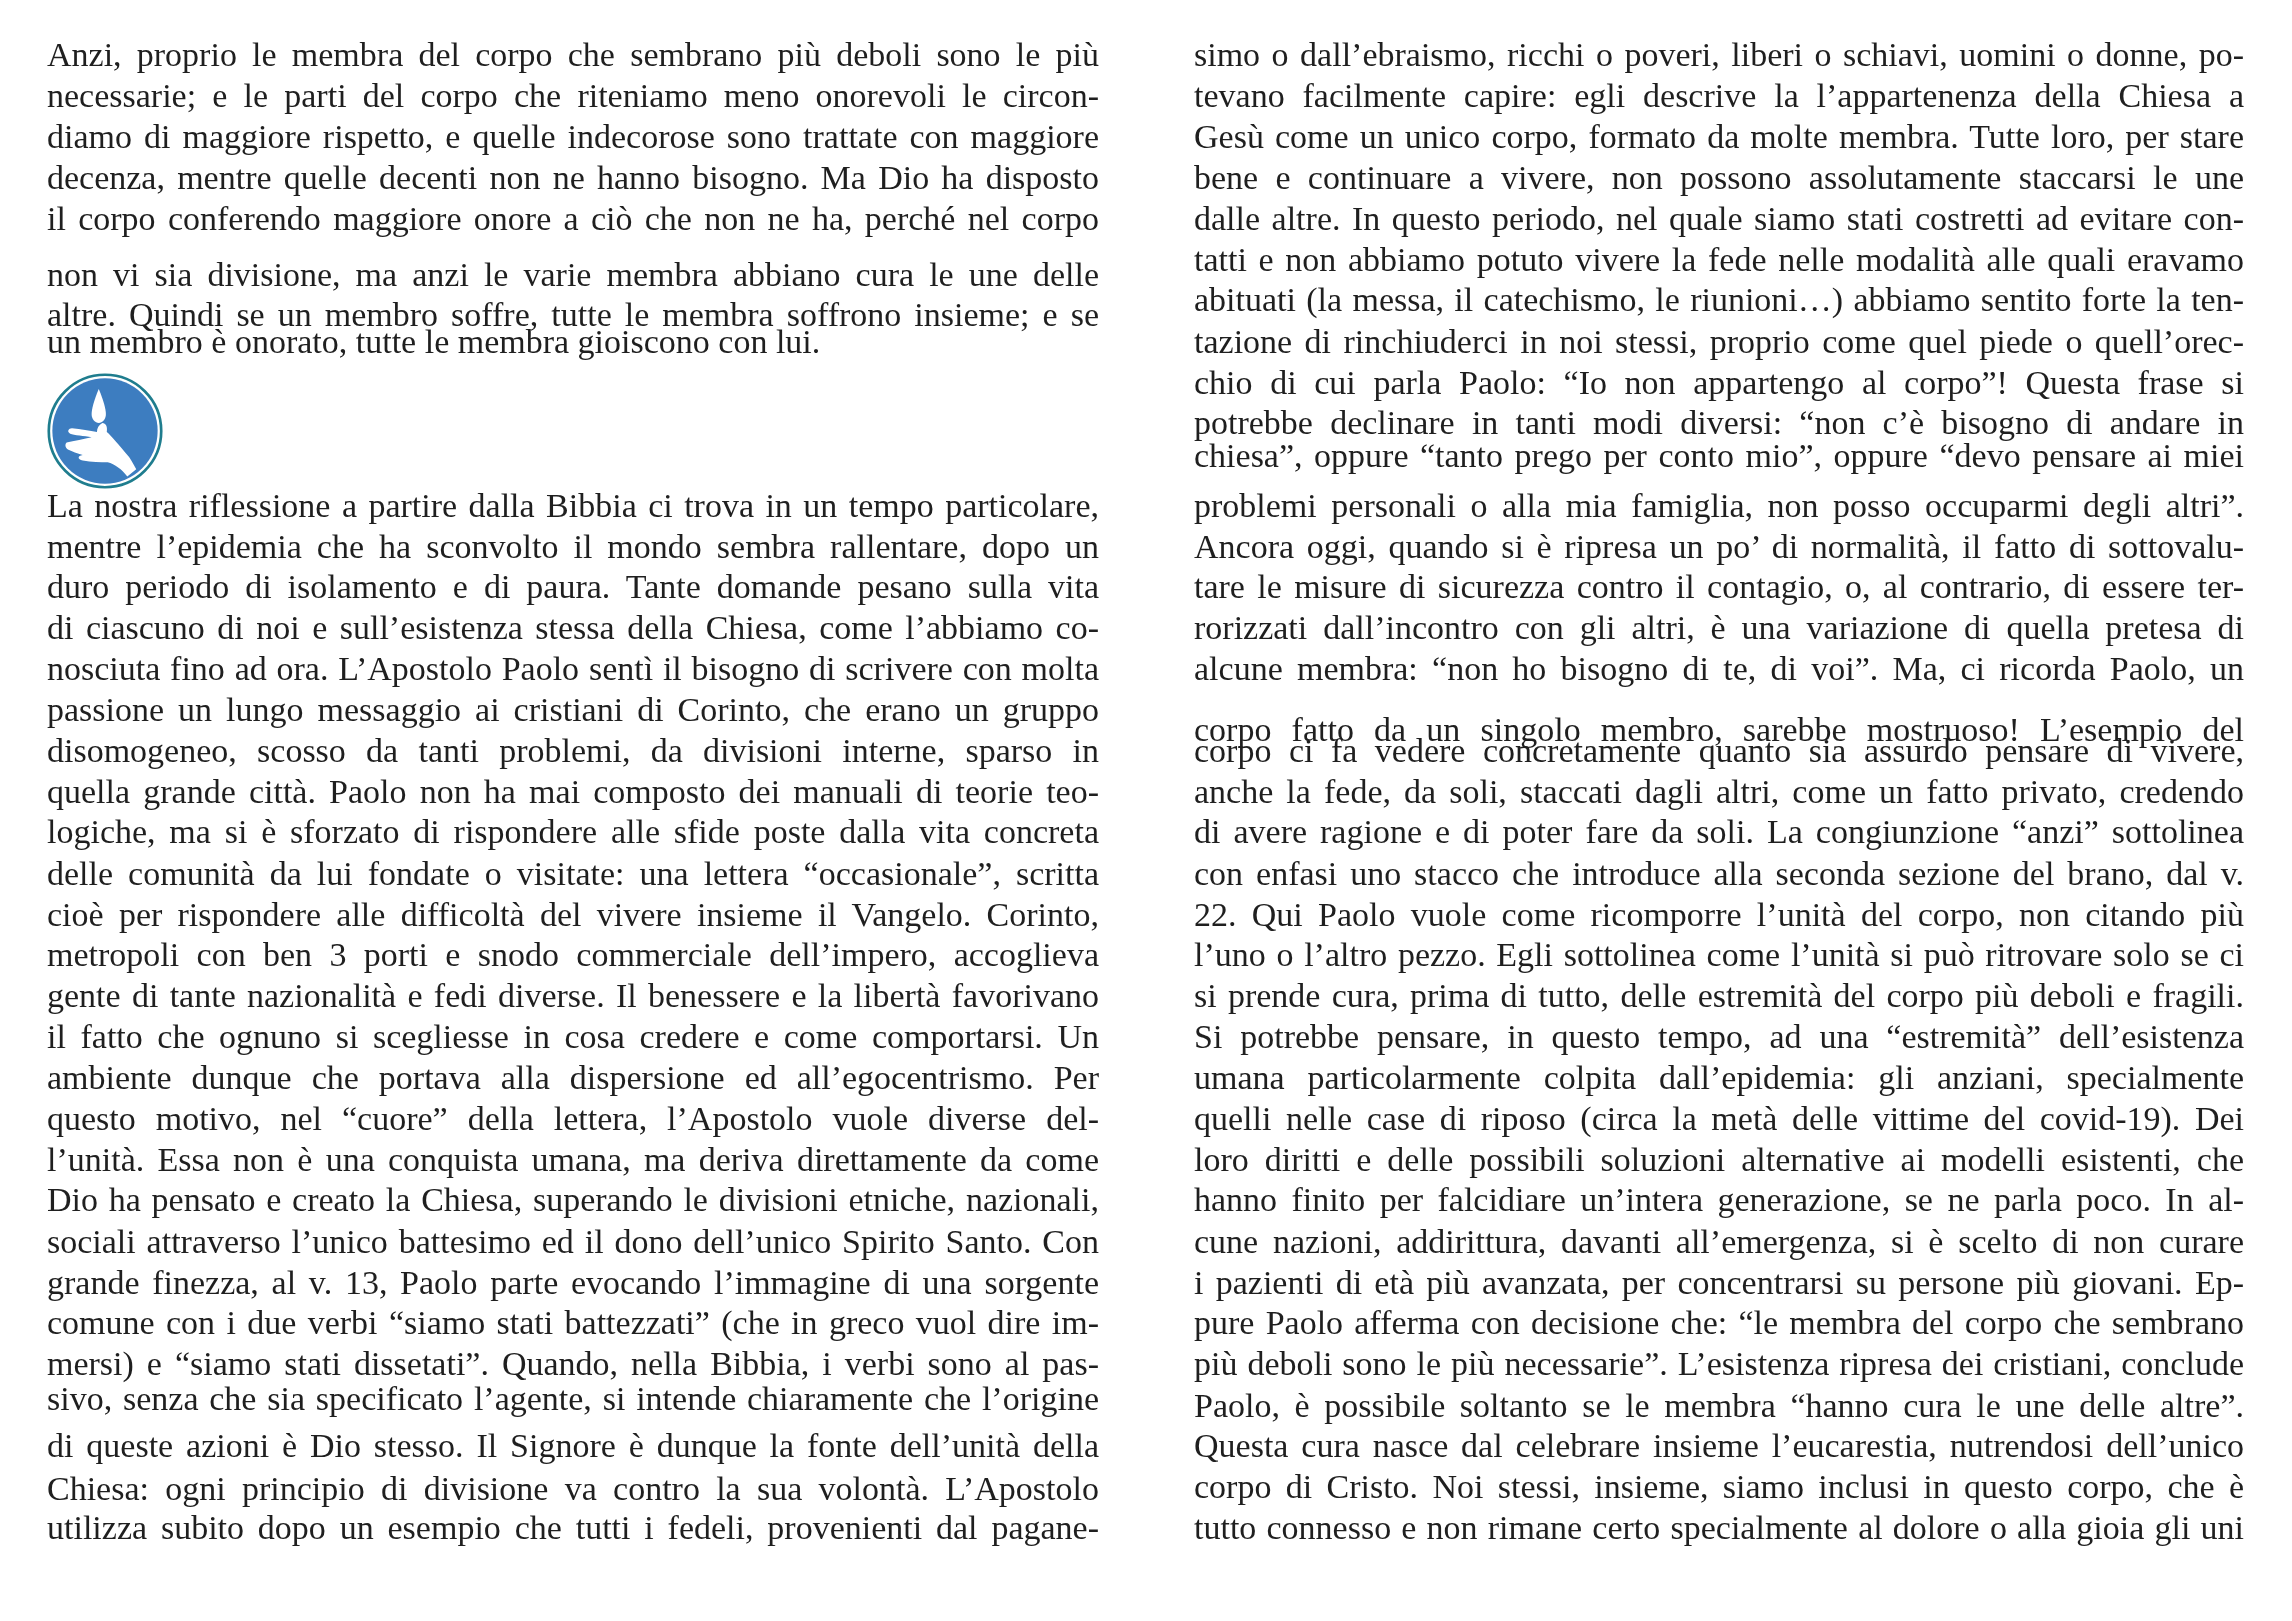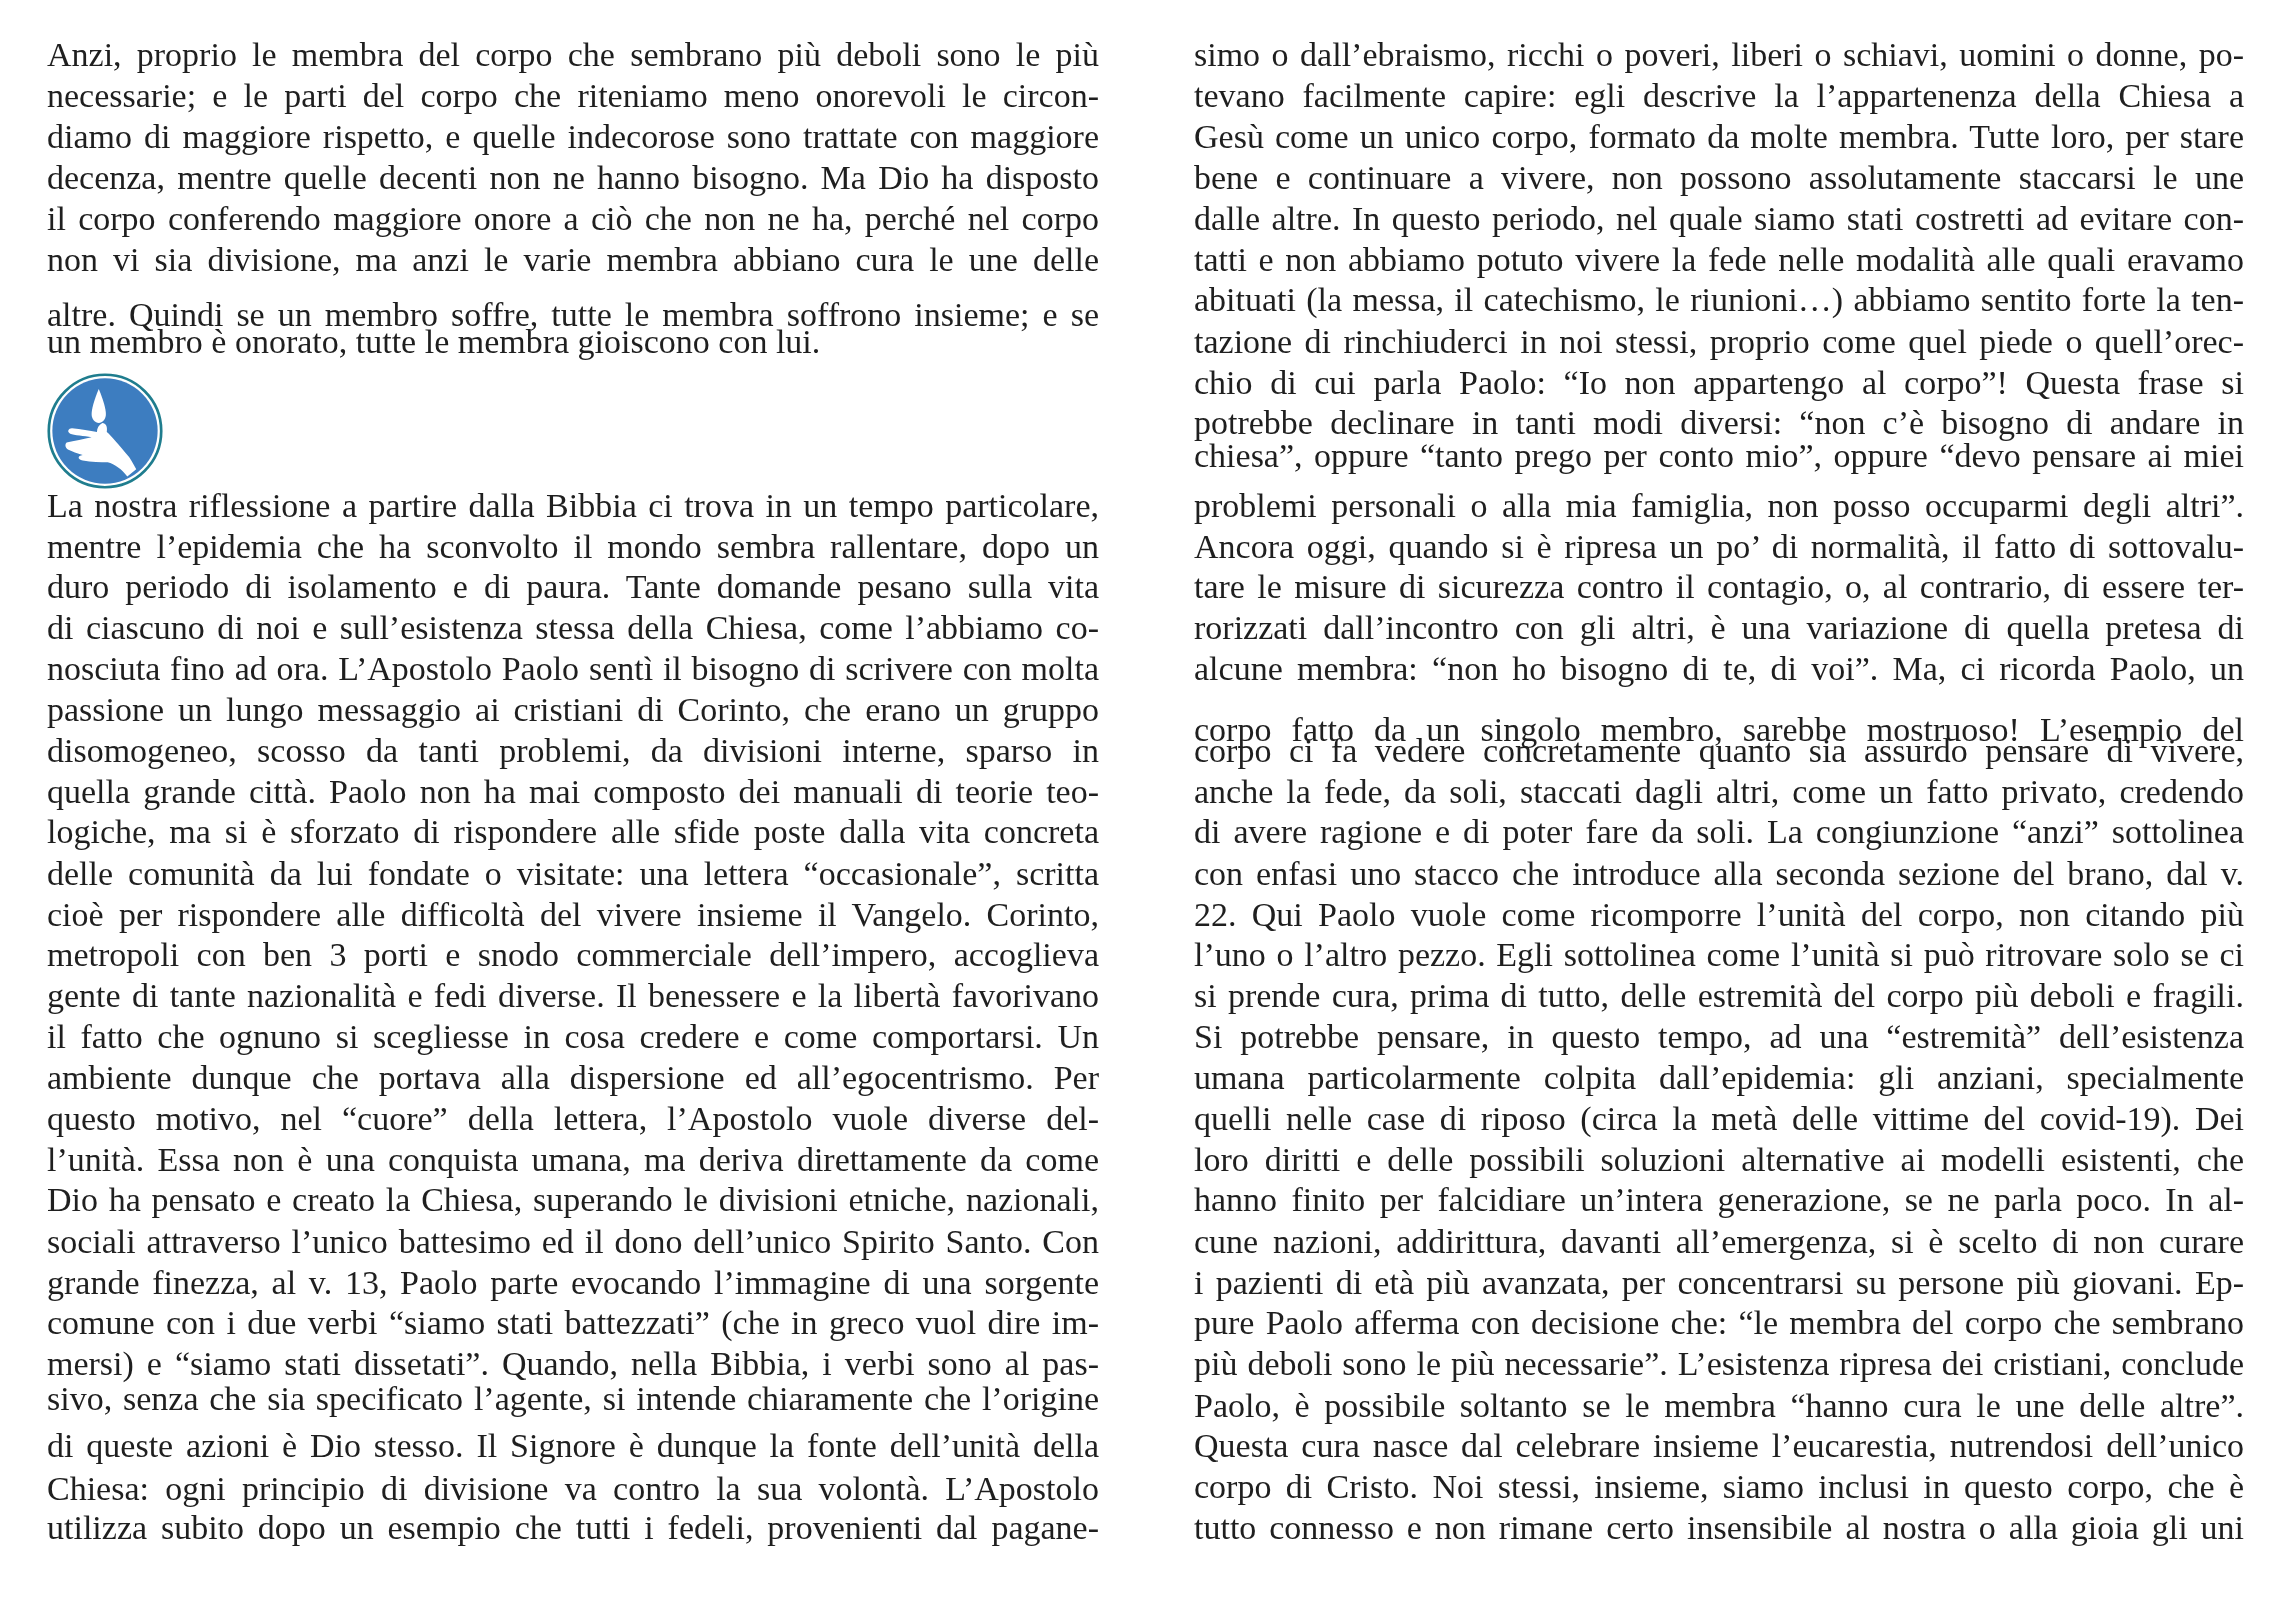--- a/index.html
+++ b/index.html
@@ -31,21 +31,21 @@
 
 <div class="page">
 
   <div class="col col-left">
     <div>
       <div class="line" style="top:34px">Anzi, proprio le membra del corpo che sembrano più deboli sono le più</div>
       <div class="line" style="top:75px">necessarie; e le parti del corpo che riteniamo meno onorevoli le circon-</div>
       <div class="line" style="top:116px">diamo di maggiore rispetto, e quelle indecorose sono trattate con maggiore</div>
       <div class="line" style="top:157px">decenza, mentre quelle decenti non ne hanno bisogno. Ma Dio ha disposto</div>
       <div class="line" style="top:198px">il corpo conferendo maggiore onore a ciò che non ne ha, perché nel corpo</div>
-      <div class="line" style="top:239px">non vi sia divisione, ma anzi le varie membra abbiano cura le une delle</div>
+      <div class="line" style="top:254px">non vi sia divisione, ma anzi le varie membra abbiano cura le une delle</div>
       <div class="line" style="top:294px">altre. Quindi se un membro soffre, tutte le membra soffrono insieme; e se</div>
       <div class="line last" style="top:321px">un membro è onorato, tutte le membra gioiscono con lui.</div>
     </div>
 
     <div>
       <div class="line" style="top:485px">La nostra riflessione a partire dalla Bibbia ci trova in un tempo particolare,</div>
       <div class="line" style="top:526px">mentre l’epidemia che ha sconvolto il mondo sembra rallentare, dopo un</div>
       <div class="line" style="top:566px">duro periodo di isolamento e di paura. Tante domande pesano sulla vita</div>
       <div class="line" style="top:607px">di ciascuno di noi e sull’esistenza stessa della Chiesa, come l’abbiamo co-</div>
       <div class="line" style="top:648px">nosciuta fino ad ora. L’Apostolo Paolo sentì il bisogno di scrivere con molta</div>
@@ -128,17 +128,17 @@
     <div class="line" style="top:1098px">quelli nelle case di riposo (circa la metà delle vittime del covid-19). Dei</div>
     <div class="line" style="top:1139px">loro diritti e delle possibili soluzioni alternative ai modelli esistenti, che</div>
     <div class="line" style="top:1179px">hanno finito per falcidiare un’intera generazione, se ne parla poco. In al-</div>
     <div class="line" style="top:1221px">cune nazioni, addirittura, davanti all’emergenza, si è scelto di non curare</div>
     <div class="line" style="top:1262px">i pazienti di età più avanzata, per concentrarsi su persone più giovani. Ep-</div>
     <div class="line" style="top:1302px">pure Paolo afferma con decisione che: “le membra del corpo che sembrano</div>
     <div class="line" style="top:1343px">più deboli sono le più necessarie”. L’esistenza ripresa dei cristiani, conclude</div>
     <div class="line" style="top:1385px">Paolo, è possibile soltanto se le membra “hanno cura le une delle altre”.</div>
     <div class="line" style="top:1425px">Questa cura nasce dal celebrare insieme l’eucarestia, nutrendosi dell’unico</div>
     <div class="line" style="top:1466px">corpo di Cristo. Noi stessi, insieme, siamo inclusi in questo corpo, che è</div>
-    <div class="line" style="top:1507px">tutto connesso e non rimane certo insensibile al nostra o alla gioia gli uni</div>
+    <div class="line" style="top:1507px">tutto connesso e non rimane certo specialmente al dolore o alla gioia gli uni</div>
   </div>
 
 </div>
 
 
 </body></html>

